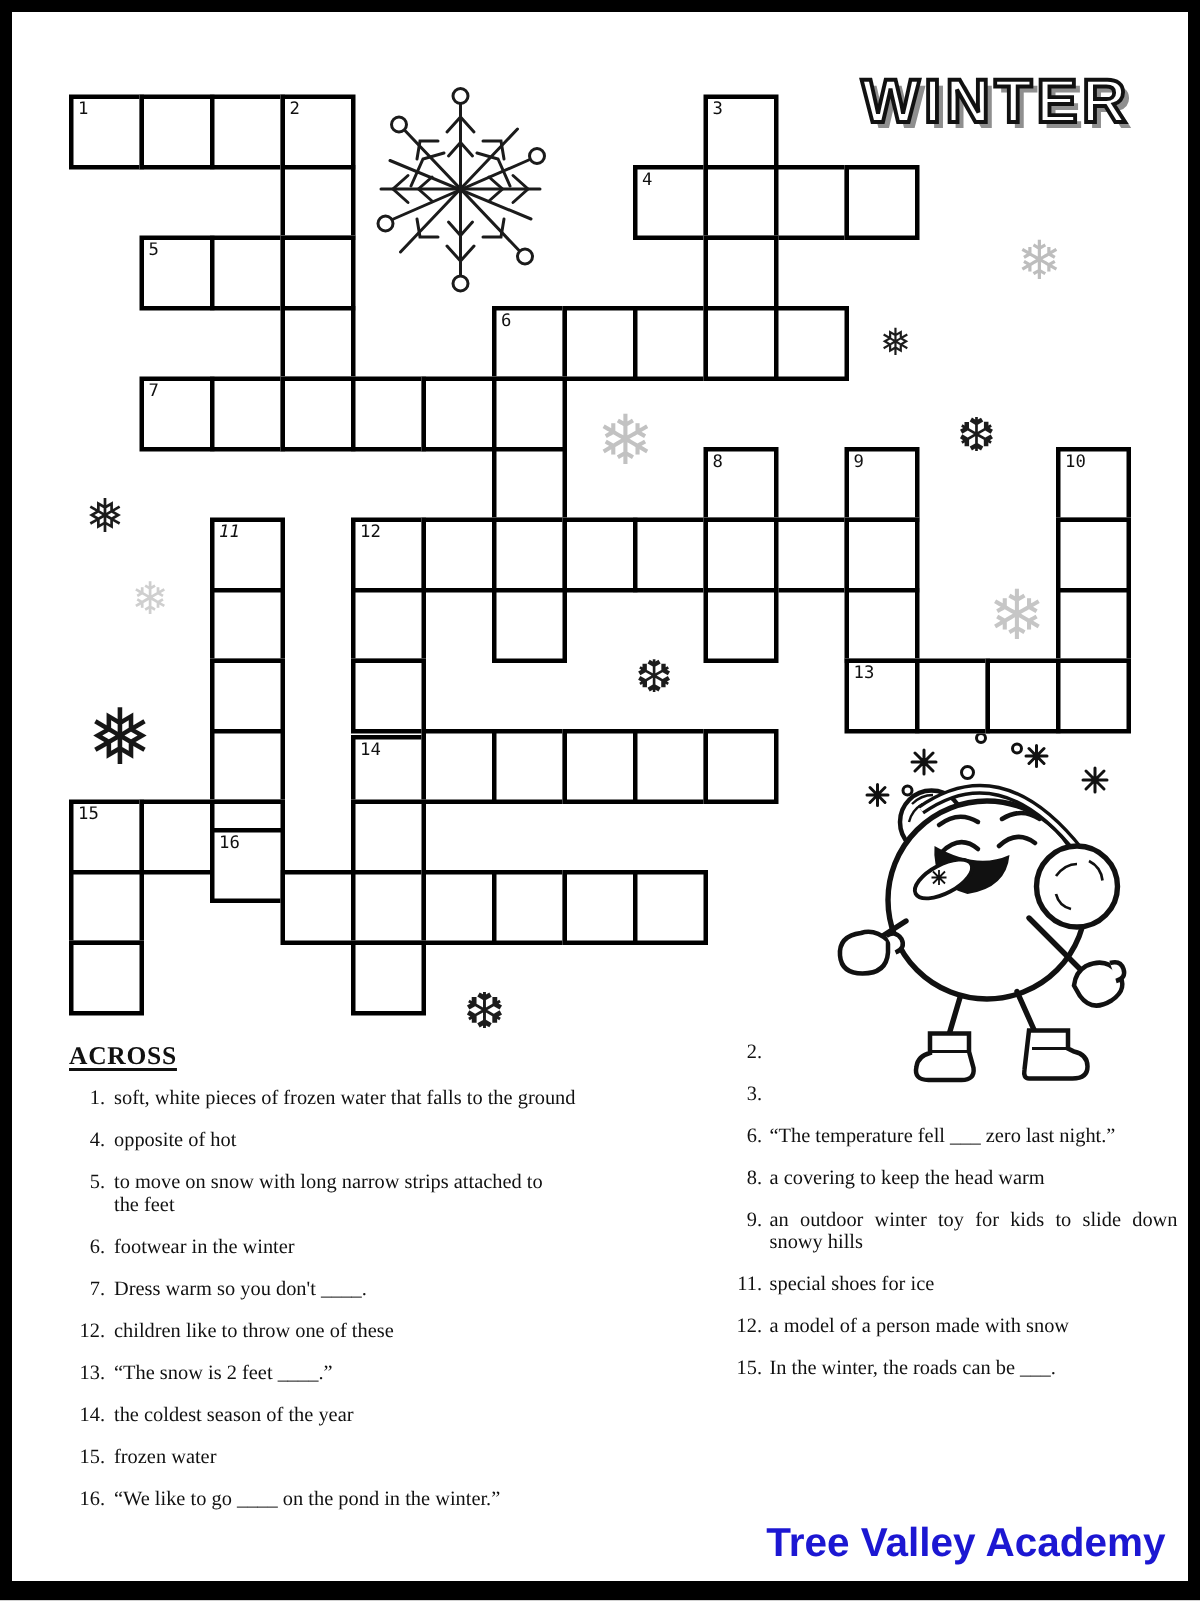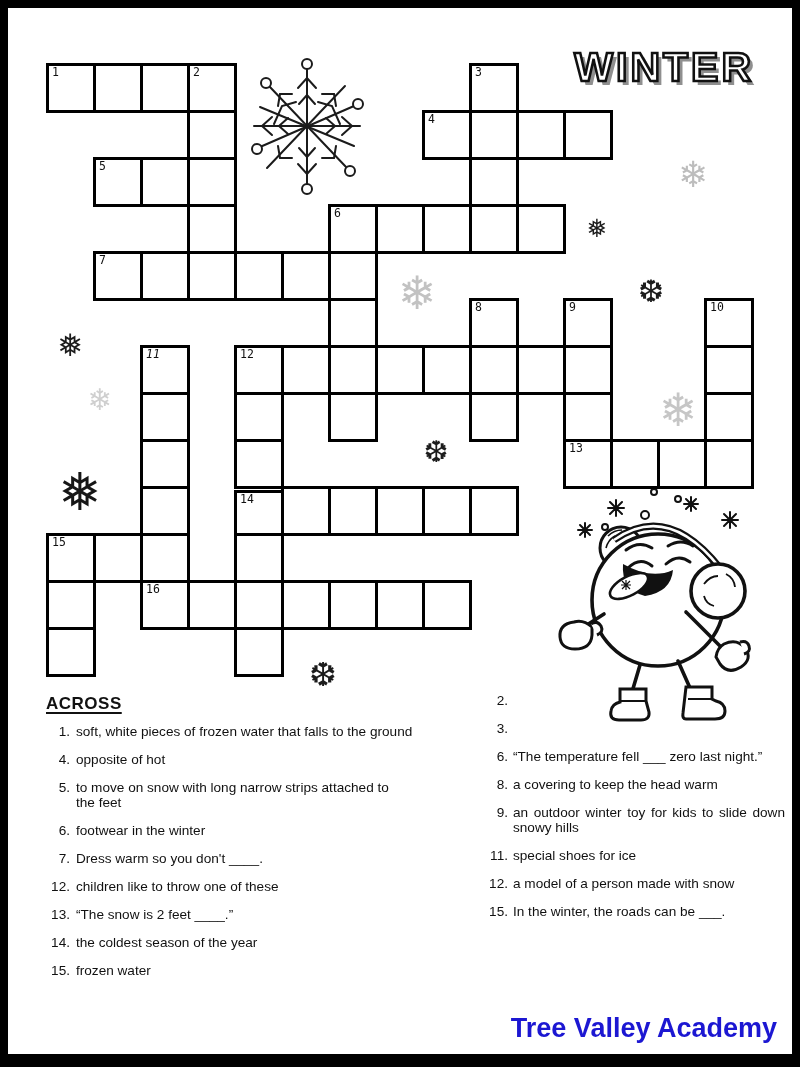--- a/index.html
+++ b/index.html
@@ -17,21 +17,21 @@
   .cell{position:absolute;width:50px;height:50px;box-sizing:border-box;
         border:3px solid #000;background:#fff;z-index:5;}
   .cnum{position:absolute;top:0px;left:3px;font-size:11.5px;line-height:13px;
         font-family:"DejaVu Sans Mono","Liberation Sans",monospace;color:#111;}
 
   
   .flake{position:absolute;transform:translate(-50%,-50%);line-height:1;z-index:1;
          font-family:"DejaVu Sans",sans-serif;}
 
   
-  .clue-col{position:absolute;z-index:10;}
+  .clue-col{position:absolute;z-index:10;font-family:Liberation Serif, serif;}
   #across-col{left:46px;top:694px;width:425px;}
   #down-col{left:482px;top:694px;width:306px;}
   .clue-head{font-size:17px;font-weight:bold;text-decoration:underline;
              text-underline-offset:3px;text-decoration-thickness:2px;
              letter-spacing:.5px;margin:0 0 11px 0;}
   .clue{display:flex;margin-bottom:13.5px;font-size:13.6px;line-height:14.5px;}
   .cnumcol{flex:0 0 24px;text-align:right;padding-right:6px;}
   #down-col .cnumcol{flex-basis:26px;padding-right:5px;}
   .ctext{white-space:pre-line;}
   #across-col .ctext{width:392px;}
@@ -210,21 +210,21 @@
       <div class="cell" style="left: 375px; top: 486px;"></div>
       <div class="cell" style="left: 422px; top: 486px;"></div>
       <div class="cell" style="left: 469px; top: 486px;"></div>
       <div class="cell" style="left: 46px; top: 533px;">
         <span class="cnum">15</span>
       </div>
       <div class="cell" style="left: 93px; top: 533px;"></div>
       <div class="cell" style="left: 140px; top: 533px;"></div>
       <div class="cell" style="left: 234px; top: 533px;"></div>
       <div class="cell" style="left: 46px; top: 580px;"></div>
-      <div class="cell" style="left: 140px; top: 580px;">
+      <div class="cell" style="left: 140px; top: 552px;">
         <span class="cnum">16</span>
       </div>
       <div class="cell" style="left: 187px; top: 580px;"></div>
       <div class="cell" style="left: 234px; top: 580px;"></div>
       <div class="cell" style="left: 281px; top: 580px;"></div>
       <div class="cell" style="left: 328px; top: 580px;"></div>
       <div class="cell" style="left: 375px; top: 580px;"></div>
       <div class="cell" style="left: 422px; top: 580px;"></div>
       <div class="cell" style="left: 46px; top: 627px;"></div>
       <div class="cell" style="left: 234px; top: 627px;"></div>
@@ -276,20 +276,24 @@
           <span class="ctext">“The snow is 2 feet ____.”</span>
         </div>
         <div class="clue">
           <span class="cnumcol">14.</span>
           <span class="ctext">the coldest season of the year</span>
         </div>
         <div class="clue">
           <span class="cnumcol">15.</span>
           <span class="ctext">frozen water</span>
         </div>
+        <div class="clue">
+          <span class="cnumcol">16.</span>
+          <span class="ctext">“We like to go ____ on the pond in the winter.”</span>
+        </div>
       </div>
   </div>
 
   <div id="down-col" class="clue-col">
     <div>
         <div class="clue">
           <span class="cnumcol">2.</span>
         </div>
         <div class="clue">
           <span class="cnumcol">3.</span>

